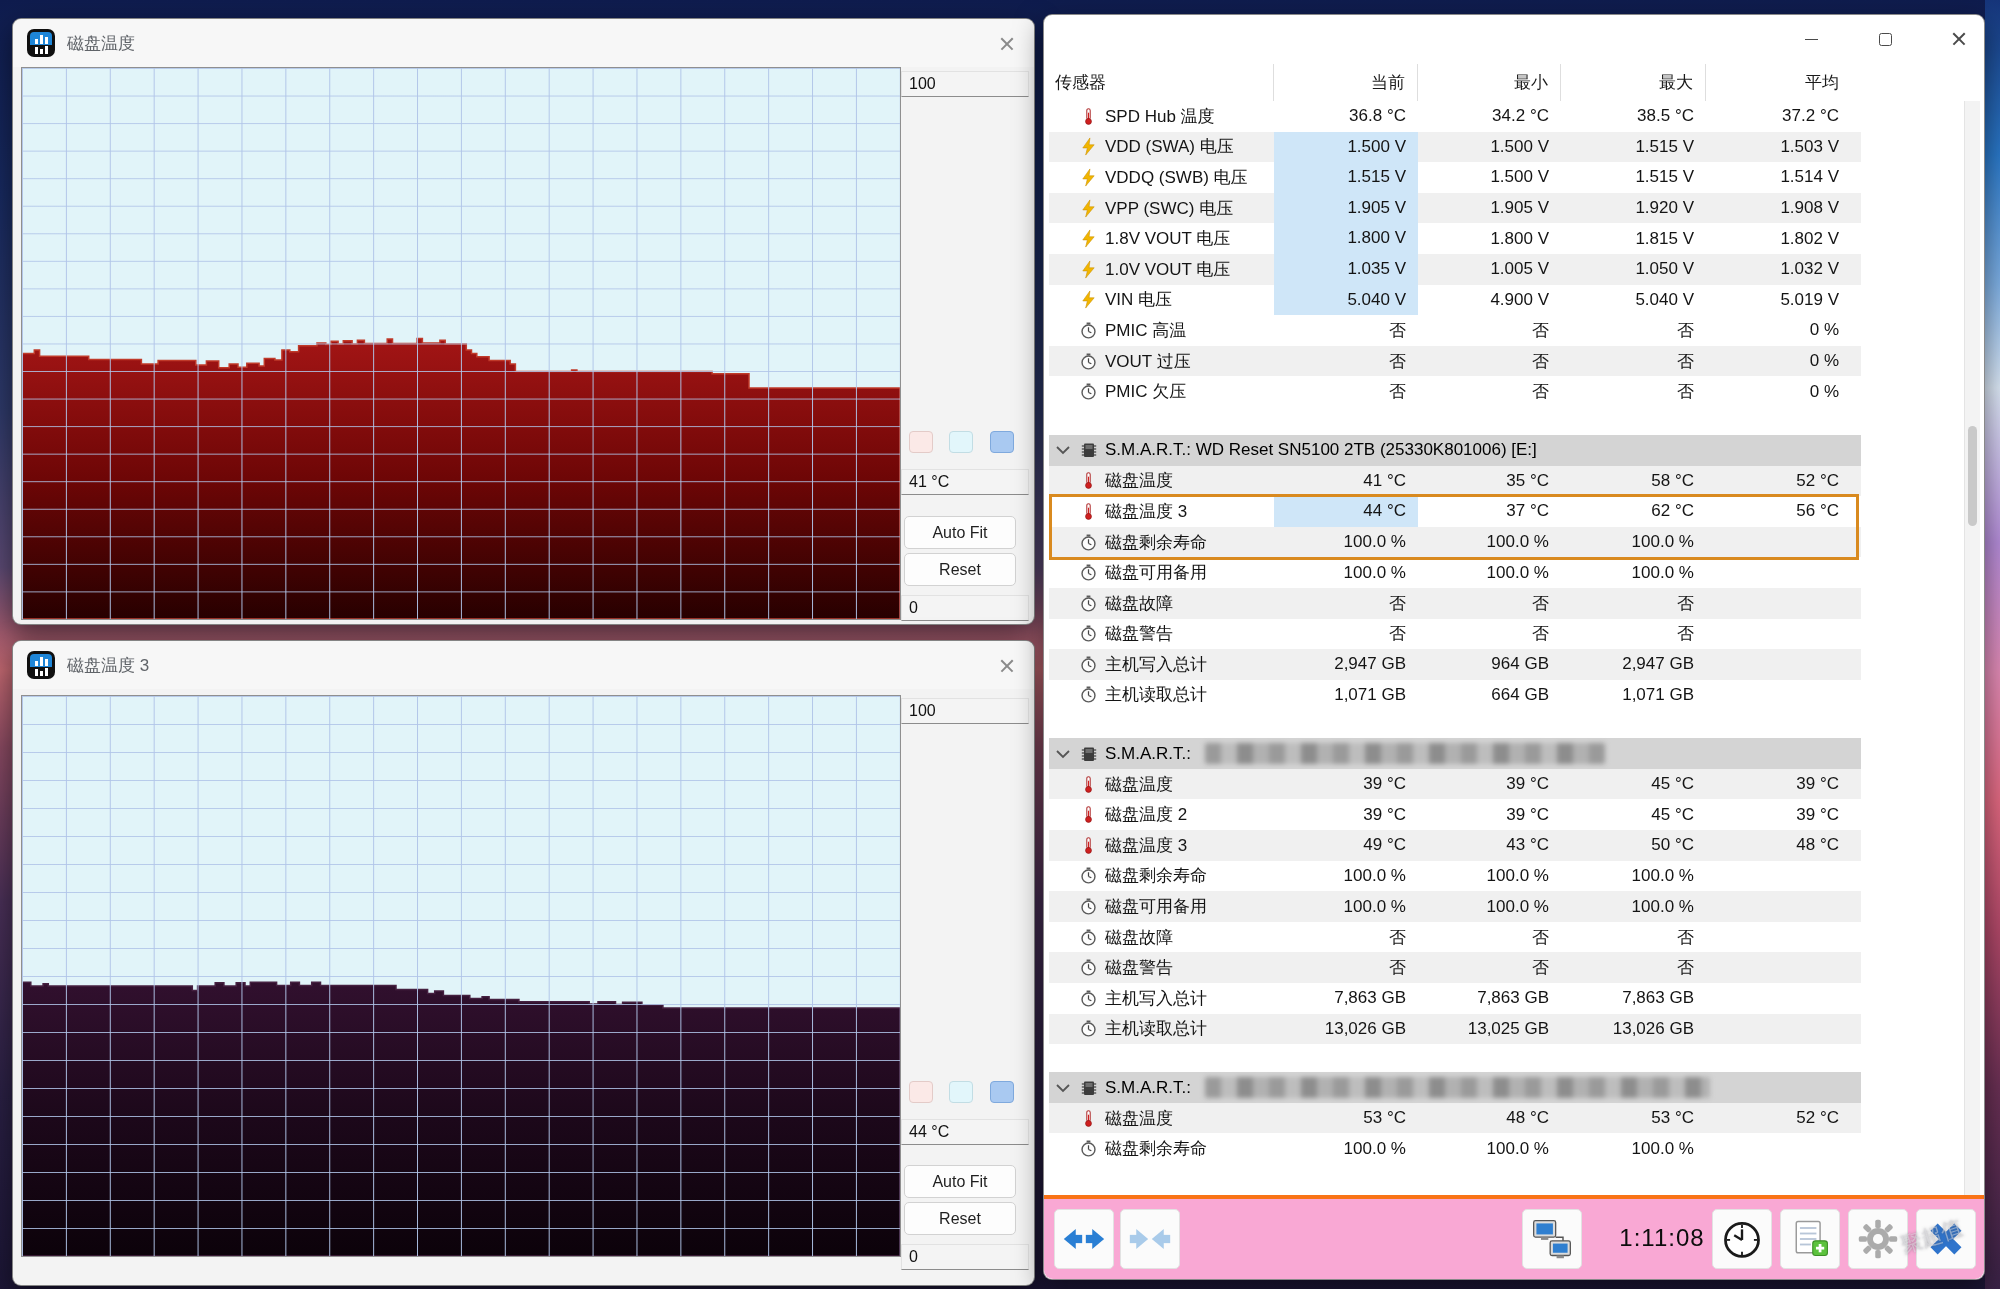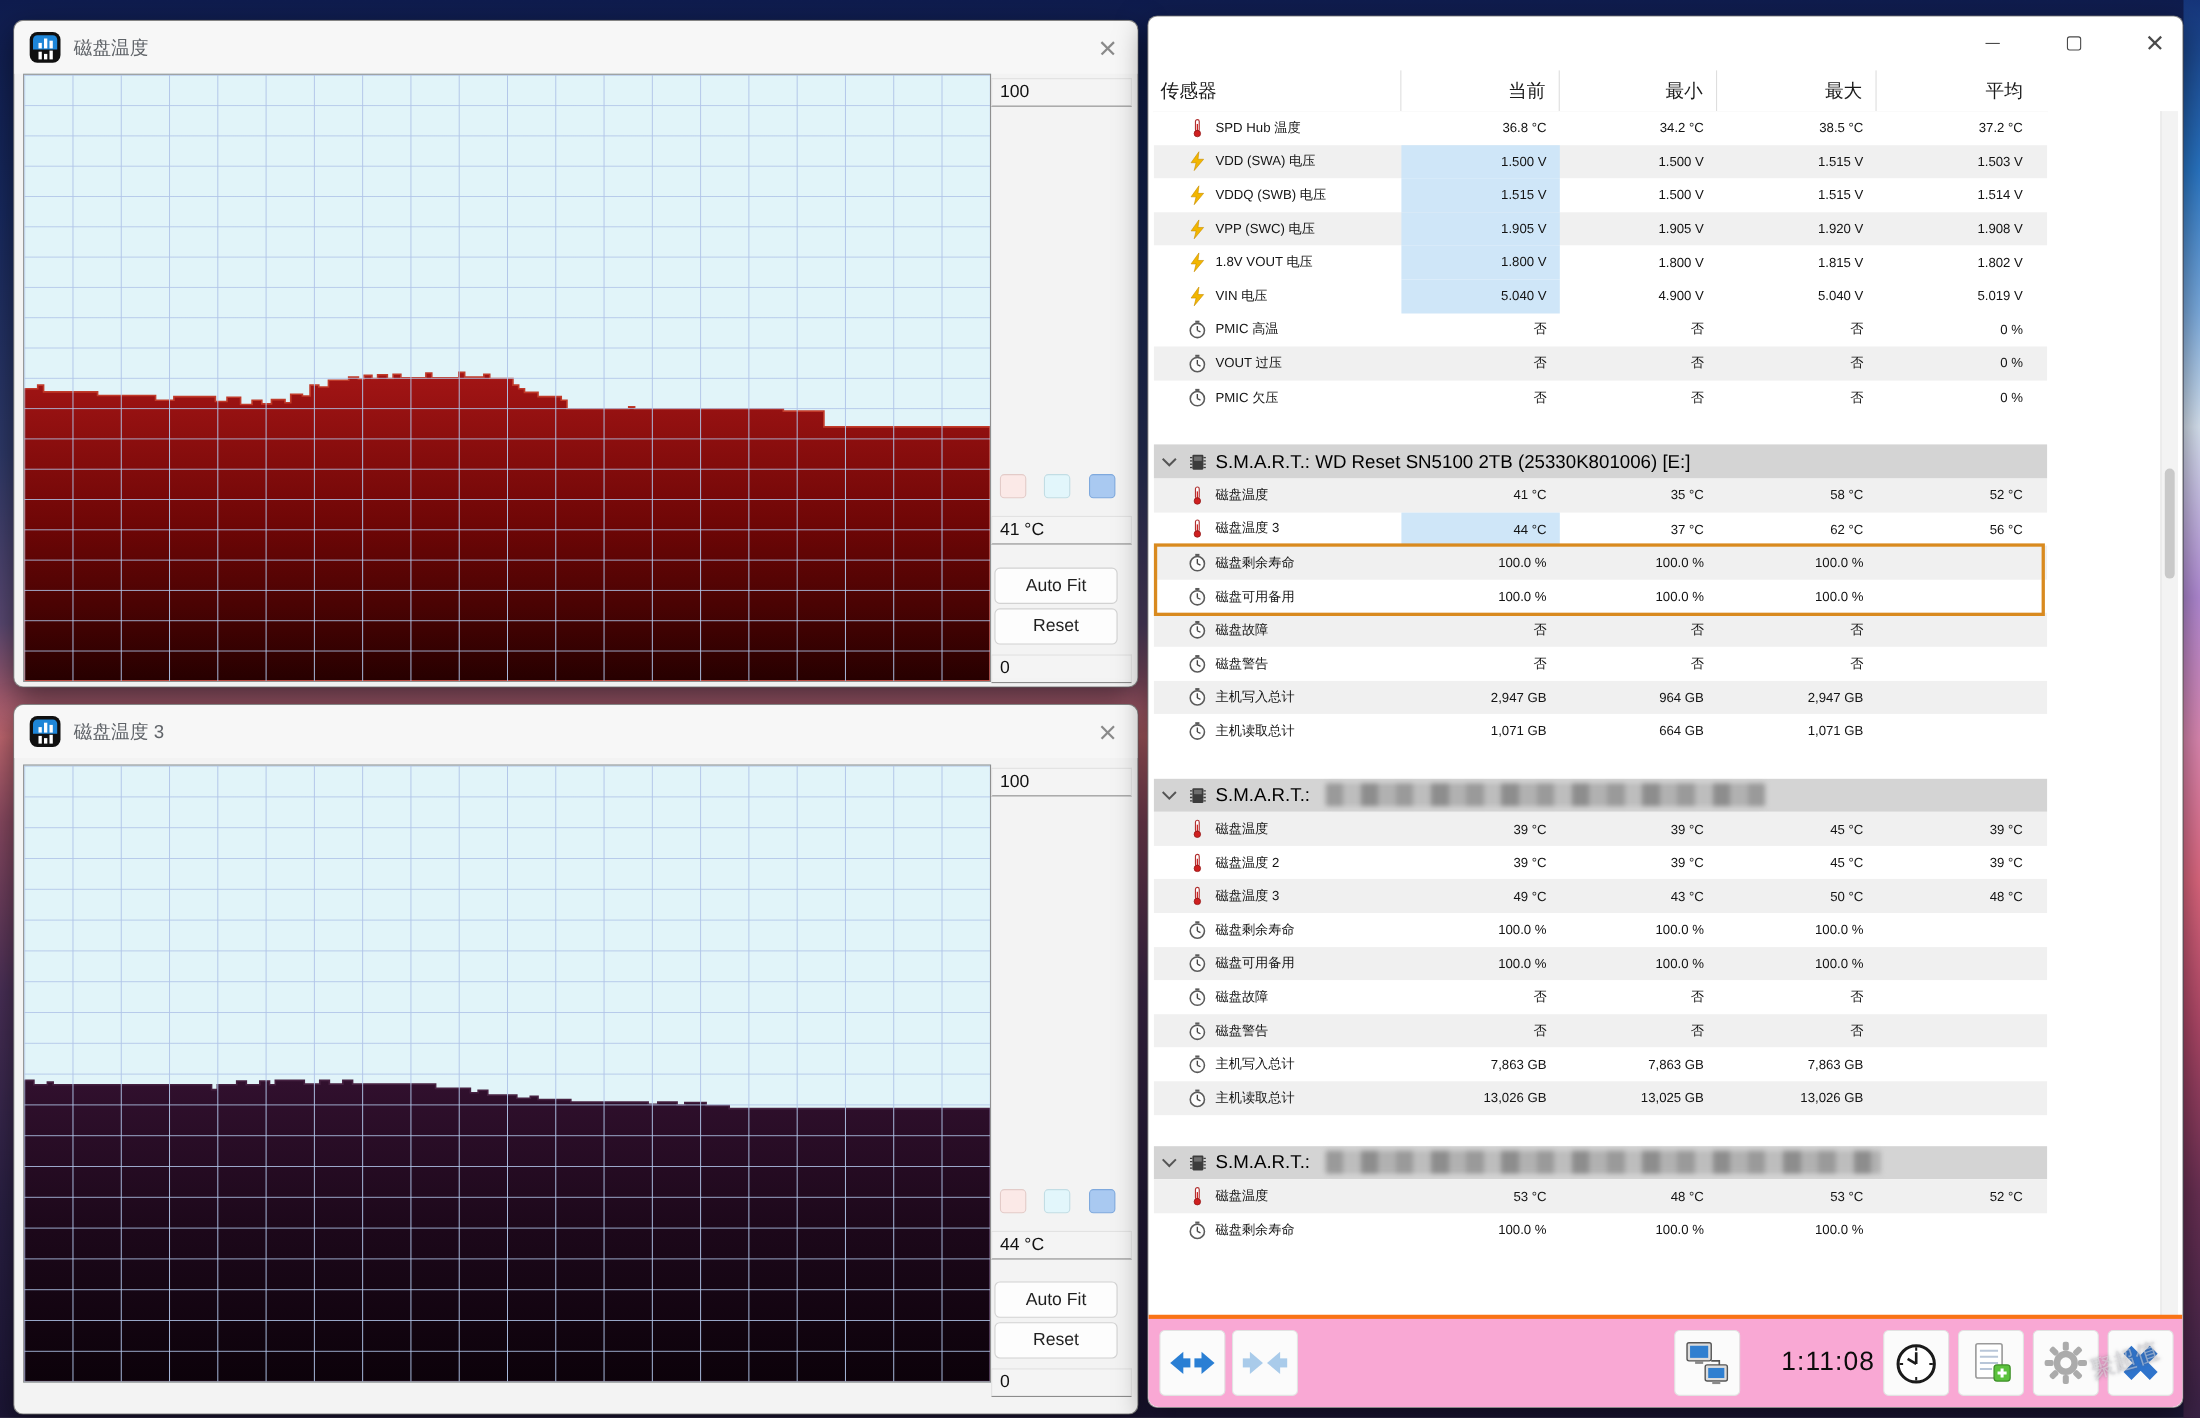--- a/index.html
+++ b/index.html
@@ -42,21 +42,21 @@
   .glyph-x i,.glyph-x em{position:absolute;left:0;top:7px;width:16px;height:1.8px;background:#4a4a4a;display:block;}
   .glyph-x i{transform:rotate(45deg);} .glyph-x em{transform:rotate(-45deg);}
   #hw-table-head{position:absolute;left:5px;top:49px;width:812px;height:37px;display:grid;
     grid-template-columns:225px 144px 143px 145px 145px;align-items:center;border-bottom:1px solid #c9c9c9;
     font-size:17px;color:#1a1a1a;background:#fff;}
   #hw-table-head .hcell{height:100%;display:flex;align-items:center;border-right:1px solid #dedede;box-sizing:border-box;}
   #hw-table-head .hname{padding-left:6px;}
   #hw-table-head .hval{justify-content:flex-end;padding-right:12px;}
   #hw-body{position:absolute;left:5px;top:86px;width:812px;background:#fff;}
   .trow{display:grid;grid-template-columns:225px 144px 143px 145px 145px;height:30.6px;align-items:center;
-    font-size:12px;color:#141414;white-space:nowrap;}
+    font-size:17px;color:#141414;white-space:nowrap;}
   .trow.shade{background:#f0f0f0;}
   .cname{display:flex;align-items:center;gap:7px;padding-left:30px;overflow:hidden;}
   .ric{width:19px;height:19px;flex:0 0 auto;}
   .ric svg{width:19px;height:19px;display:block;}
   .cval{text-align:right;padding-right:12px;}
   .cval.hl{background:#cfe6f8;height:100%;line-height:30.6px;}
   .tspacer{height:28px;background:#fff;}
   .tsection{display:flex;align-items:center;height:30.6px;background:#d4d4d4;font-size:17px;color:#000;gap:6px;padding-left:4px;box-sizing:border-box;}
   .tsection .chev{width:20px;height:20px;} .tsection .chev svg{width:20px;height:20px;display:block;}
   .tsection .chipic{width:20px;height:20px;} .tsection .chipic svg{width:20px;height:20px;display:block;}
@@ -258,20 +258,34 @@
                 <polygon points="11.5,1 4,11.5 8.8,11.5 7,19 16,8.2 10.6,8.2" fill="#f2b600" stroke="#c98f00" stroke-width="0.6"></polygon>
               </svg>
             </span>
             <span class="rlabel">1.8V VOUT 电压</span>
           </div>
           <div class="cval hl">1.800 V</div>
           <div class="cval">1.800 V</div>
           <div class="cval">1.815 V</div>
           <div class="cval">1.802 V</div>
         </div>
+        <div class="trow shade">
+          <div class="cname">
+            <span class="ric">
+              <svg viewBox="0 0 20 20">
+                <polygon points="11.5,1 4,11.5 8.8,11.5 7,19 16,8.2 10.6,8.2" fill="#f2b600" stroke="#c98f00" stroke-width="0.6"></polygon>
+              </svg>
+            </span>
+            <span class="rlabel">1.0V VOUT 电压</span>
+          </div>
+          <div class="cval hl">1.035 V</div>
+          <div class="cval">1.005 V</div>
+          <div class="cval">1.050 V</div>
+          <div class="cval">1.032 V</div>
+        </div>
         <div class="trow">
           <div class="cname">
             <span class="ric">
               <svg viewBox="0 0 20 20">
                 <polygon points="11.5,1 4,11.5 8.8,11.5 7,19 16,8.2 10.6,8.2" fill="#f2b600" stroke="#c98f00" stroke-width="0.6"></polygon>
               </svg>
             </span>
             <span class="rlabel">VIN 电压</span>
           </div>
           <div class="cval hl">5.040 V</div>

